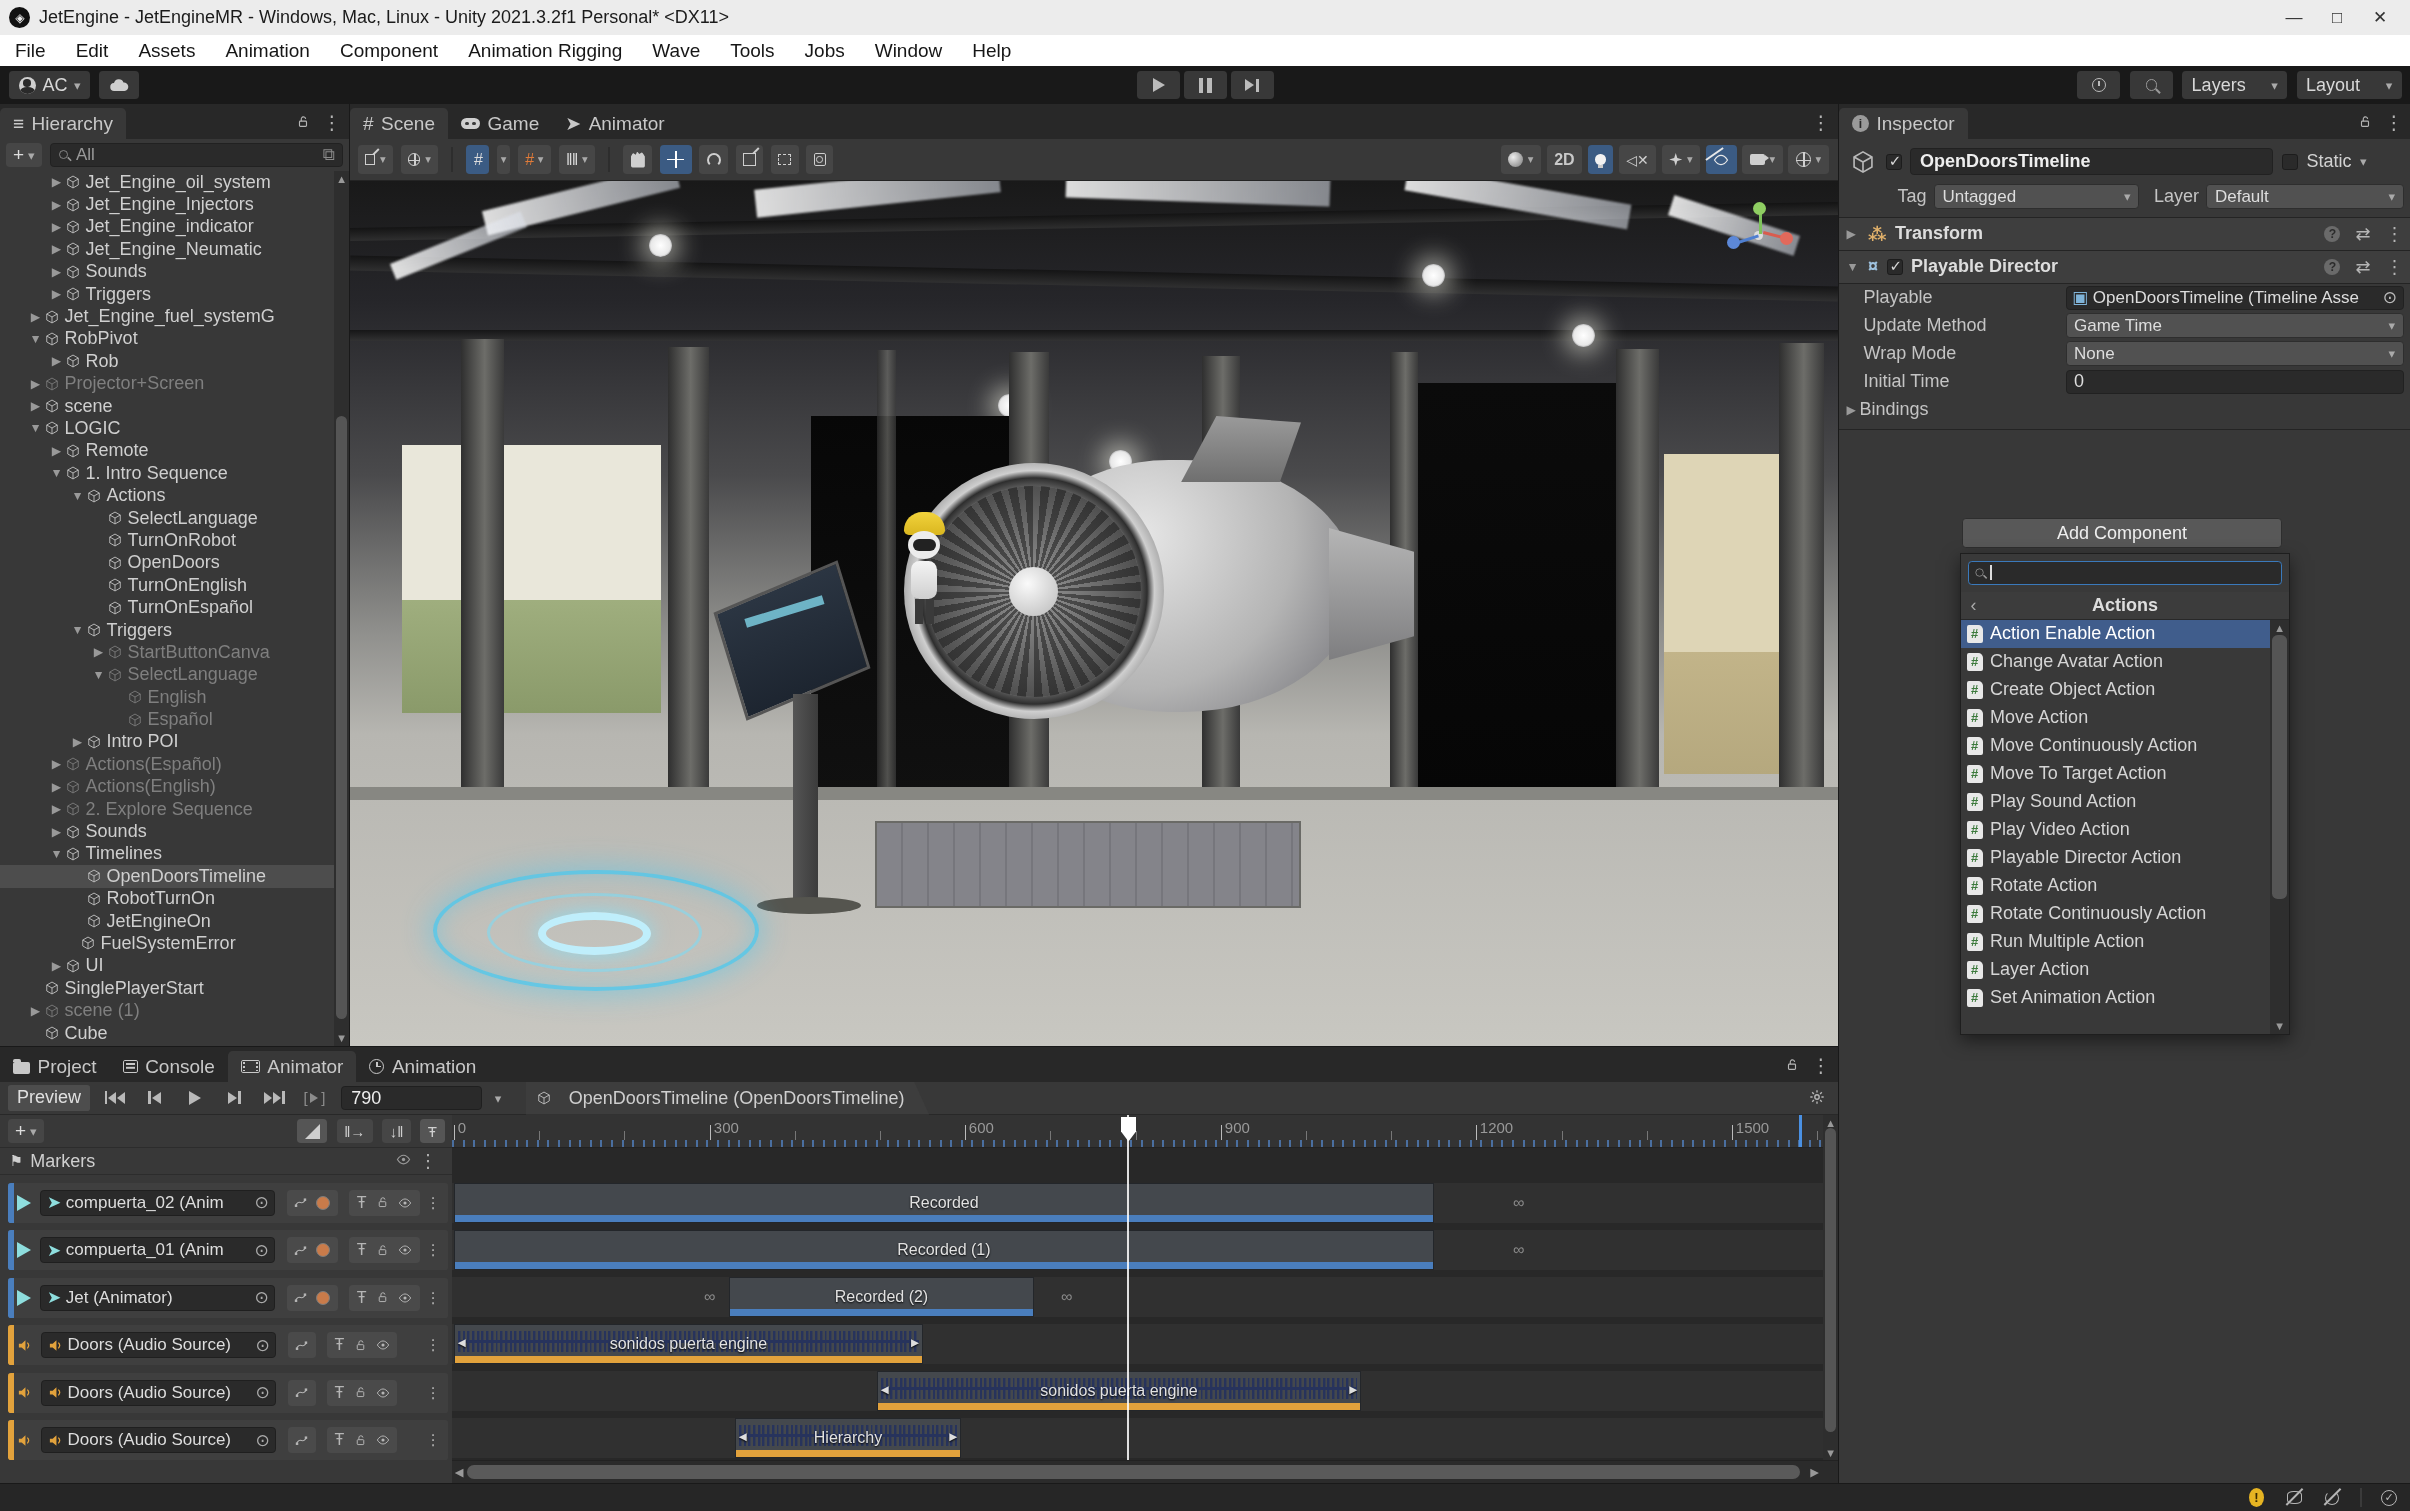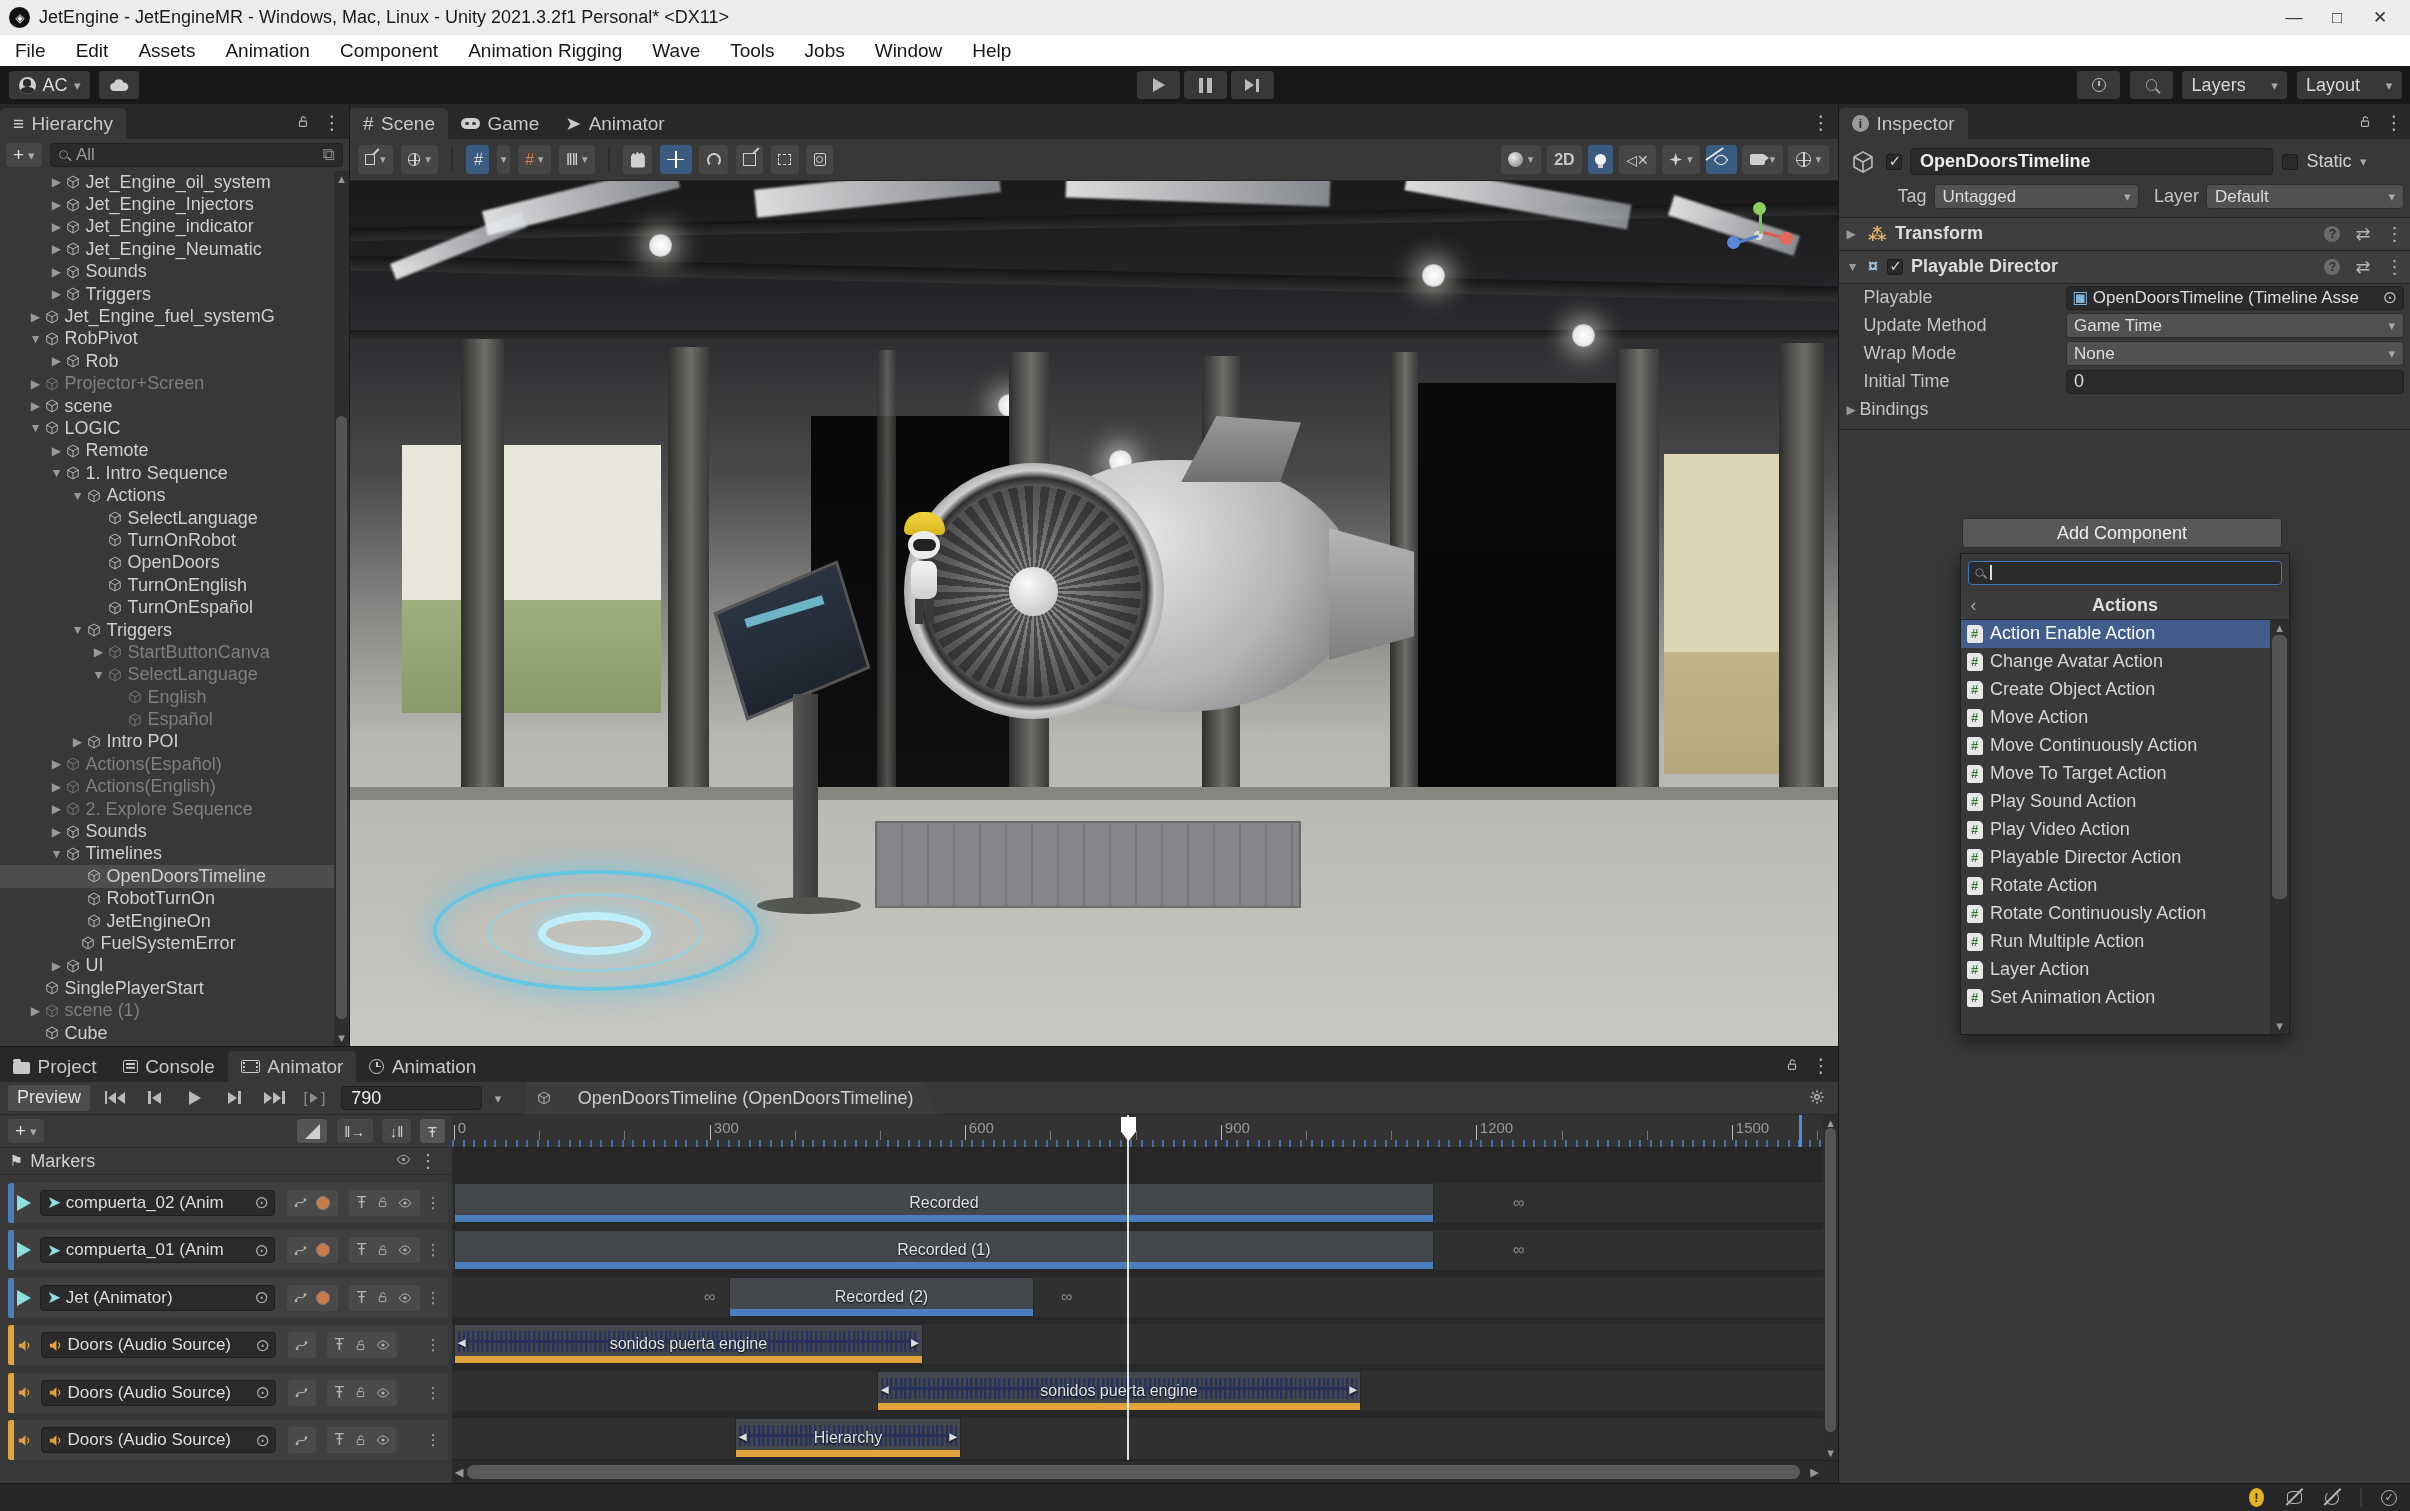--- a/index.html
+++ b/index.html
@@ -96,21 +96,21 @@
   .script-ic { width:16px; height:18px; background:#e8e8e8; border-radius:1.9px 4.7px 1.9px 1.9px; color:#3c7a3c; font-size:13px; font-weight:bold; display:flex; align-items:center; justify-content:center; flex:0 0 auto;}
   .ac-scroll { position:absolute; right:0; top:0; bottom:0; width:19px; background:#2e2e2e;}
 
   
   .bottom { flex:1 1 auto; display:flex; flex-direction:column; border-top:1.9px solid #191919; background:#383838; min-height:0;}
   .tl-toolbar { height:33px; background:#383838; border-bottom:0.9px solid #282828; display:flex; align-items:center; flex:0 0 auto; position:relative;}
   .preview-btn { background:#4d4d4d; height:25.4px; border-radius:2.8px; padding:0 9.4px; display:flex; align-items:center; margin:0 5.6px 0 7.5px; color:#e0e0e0; font-size:18px;}
   .trans { display:flex; gap:1.9px; }
   .tbtn { width:38px; height:25.4px; display:flex; align-items:center; justify-content:center; color:#b9b9b9; gap:0.9px;}
   .frame-field { width:141px; height:24.5px; background:#2a2a2a; border:0.9px solid #1f1f1f; border-radius:3.8px; color:#eee; display:flex; align-items:center; padding:0 9.4px; margin-left:7.5px; font-size:18px;}
-  .bc { display:flex; align-items:center; gap:21px; background:#3d3d3d; height:33px; padding:0 24.5px 0 11.3px; margin-left:24.5px; clip-path:polygon(0 0,calc(100% - 15px) 0,100% 100%,0 100%); color:#cfcfcf; font-size:18px;}
+  .bc { display:flex; align-items:center; gap:12px; background:#3d3d3d; height:33px; padding:0 24.5px 0 11.3px; margin-left:24.5px; clip-path:polygon(0 0,calc(100% - 15px) 0,100% 100%,0 100%); color:#cfcfcf; font-size:18px;}
   .tl-main { flex:1 1 auto; display:flex; min-height:0; position:relative;}
   .tl-left { width:452px; flex:0 0 auto; display:flex; flex-direction:column; background:#383838;}
   .tl-left-toolbar { height:33px; display:flex; align-items:center; padding:0 7.5px; gap:5.6px; border-bottom:0.9px solid #2c2c2c;}
   .markers-row { height:27px; display:flex; align-items:center; gap:7.5px; padding:0 9.4px; color:#cfcfcf; font-size:18px; border-bottom:0.9px solid #2c2c2c; position:relative;}
   .thead { height:40px; margin:7.5px 3.8px 0 7.5px; background:#3f3f3f; border-radius:2.8px; display:flex; align-items:center; position:relative; padding-left:9.4px;}
   .thead .edge { position:absolute; left:0; top:0; bottom:0; width:6.6px; border-radius:2.8px 0 0 2.8px;}
   .tname { width:235px; height:26px; background:#2a2a2a; border:0.9px solid #1f1f1f; border-radius:3.8px; margin-left:9.4px; display:flex; align-items:center; padding:0 5.6px; gap:4.7px; font-size:17px; color:#ddd; white-space:nowrap; overflow:hidden;}
   .tname .picker { margin-left:auto; color:#aaa;}
   .tchip { background:#4a4a4a; border-radius:3.8px; height:26px; display:flex; align-items:center; padding:0 7.5px; gap:9.4px; color:#b5b5b5; margin-left:11.3px;}
   .rec-dot { width:14px; height:14px; border-radius:50%; background:#c97b4a; border:1.9px solid #7c7c7c;}

